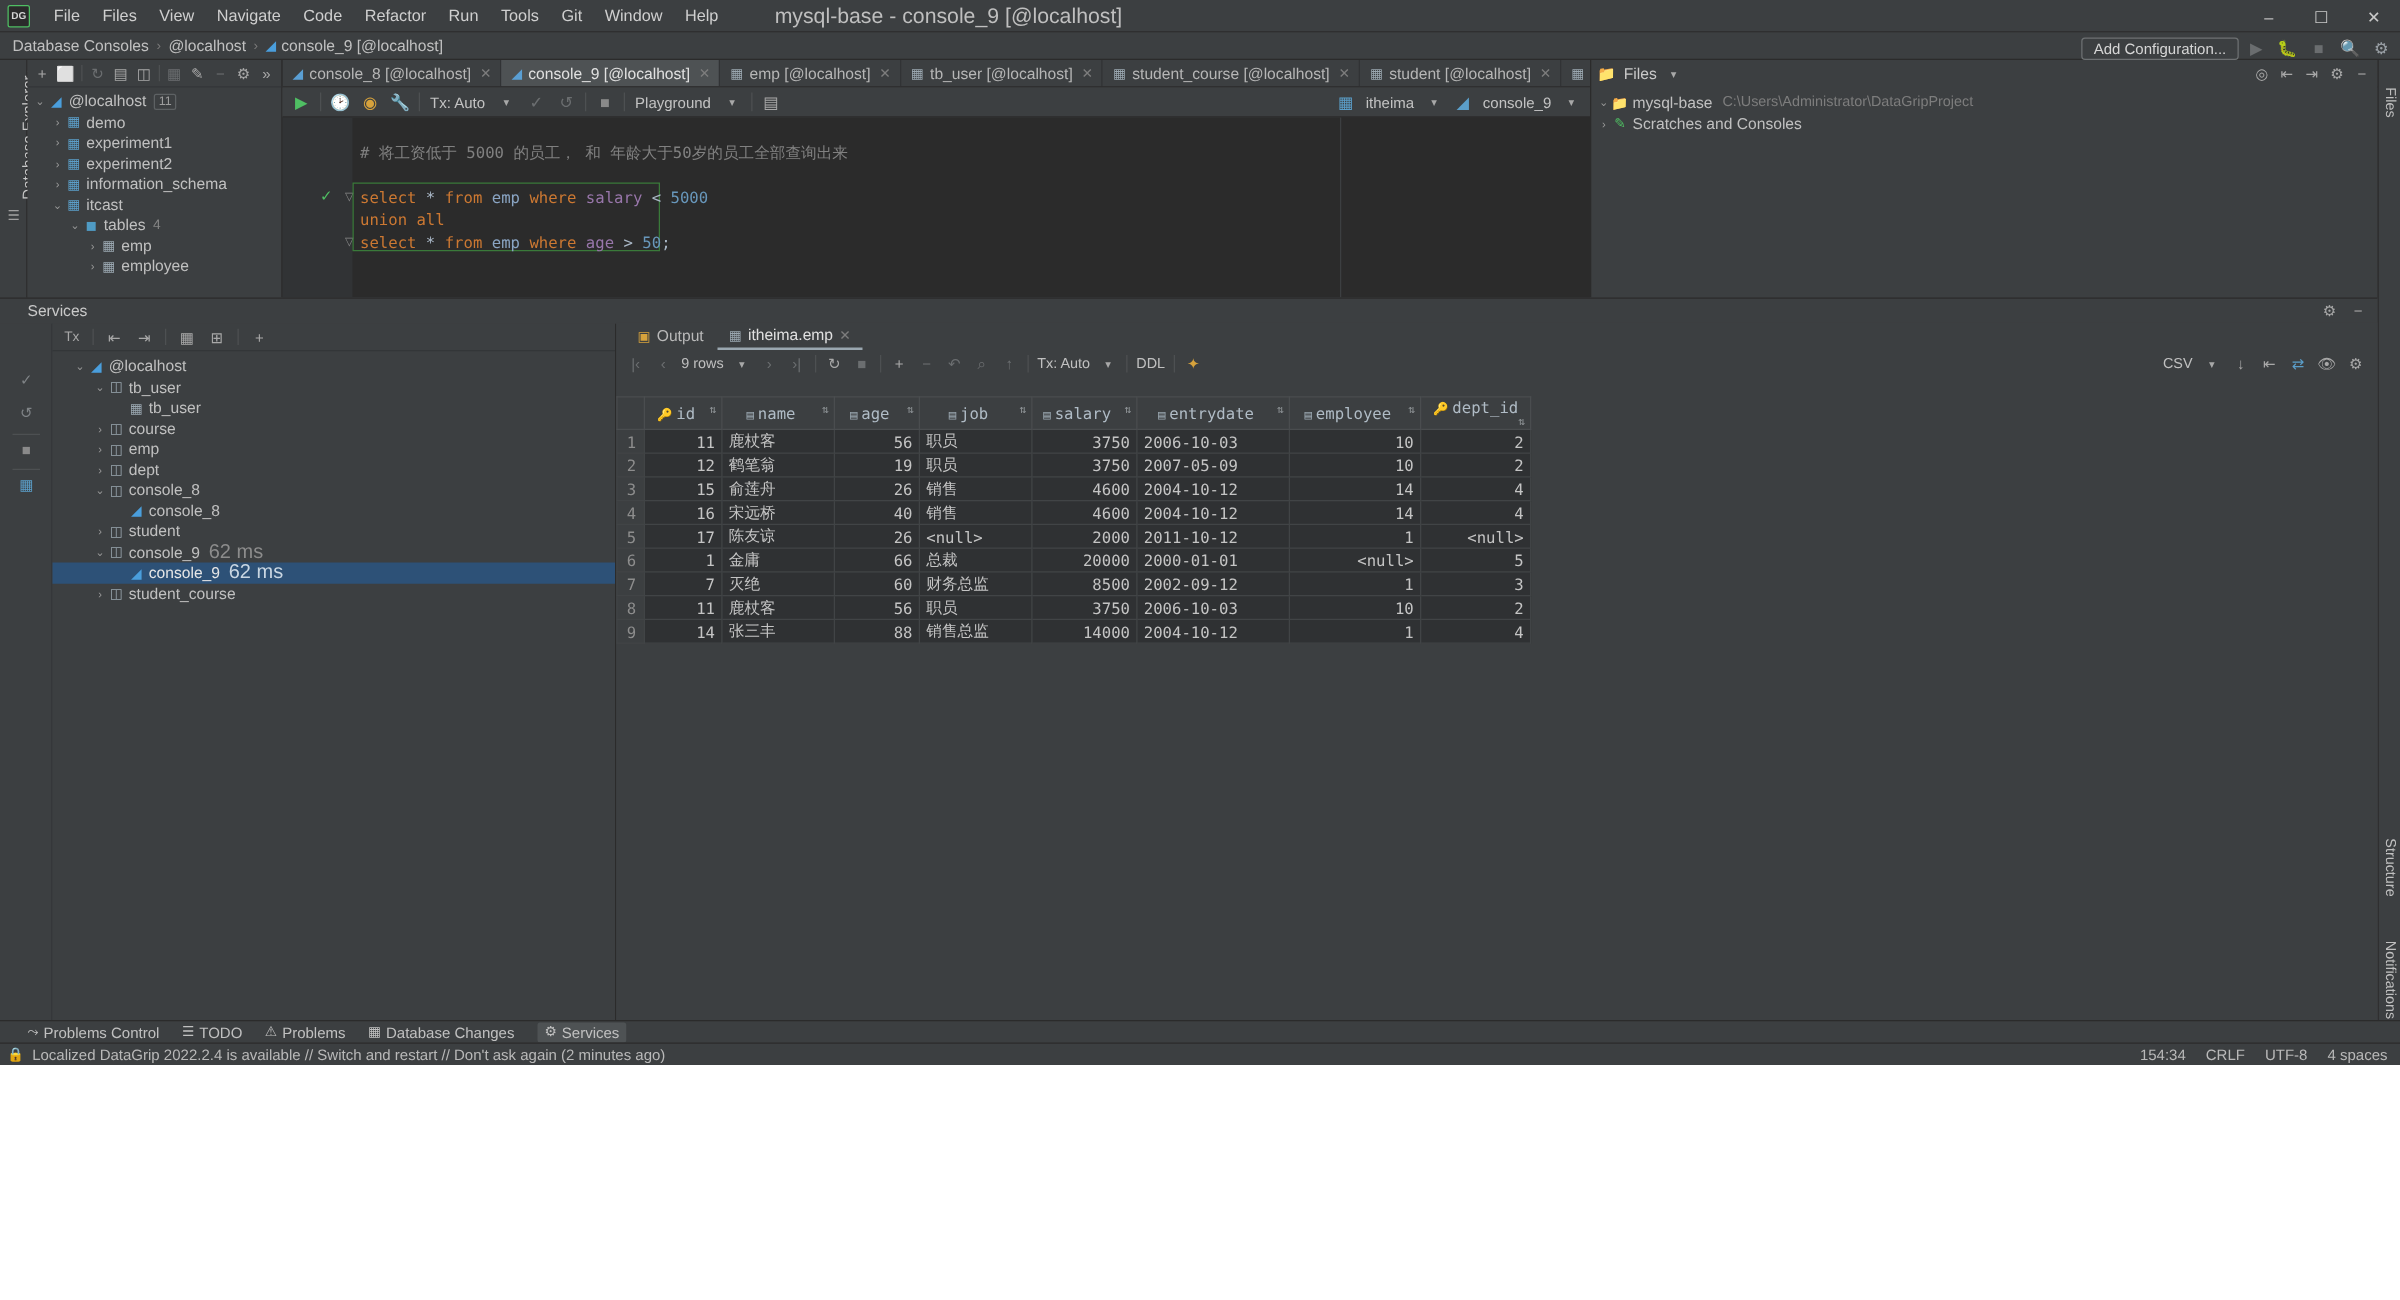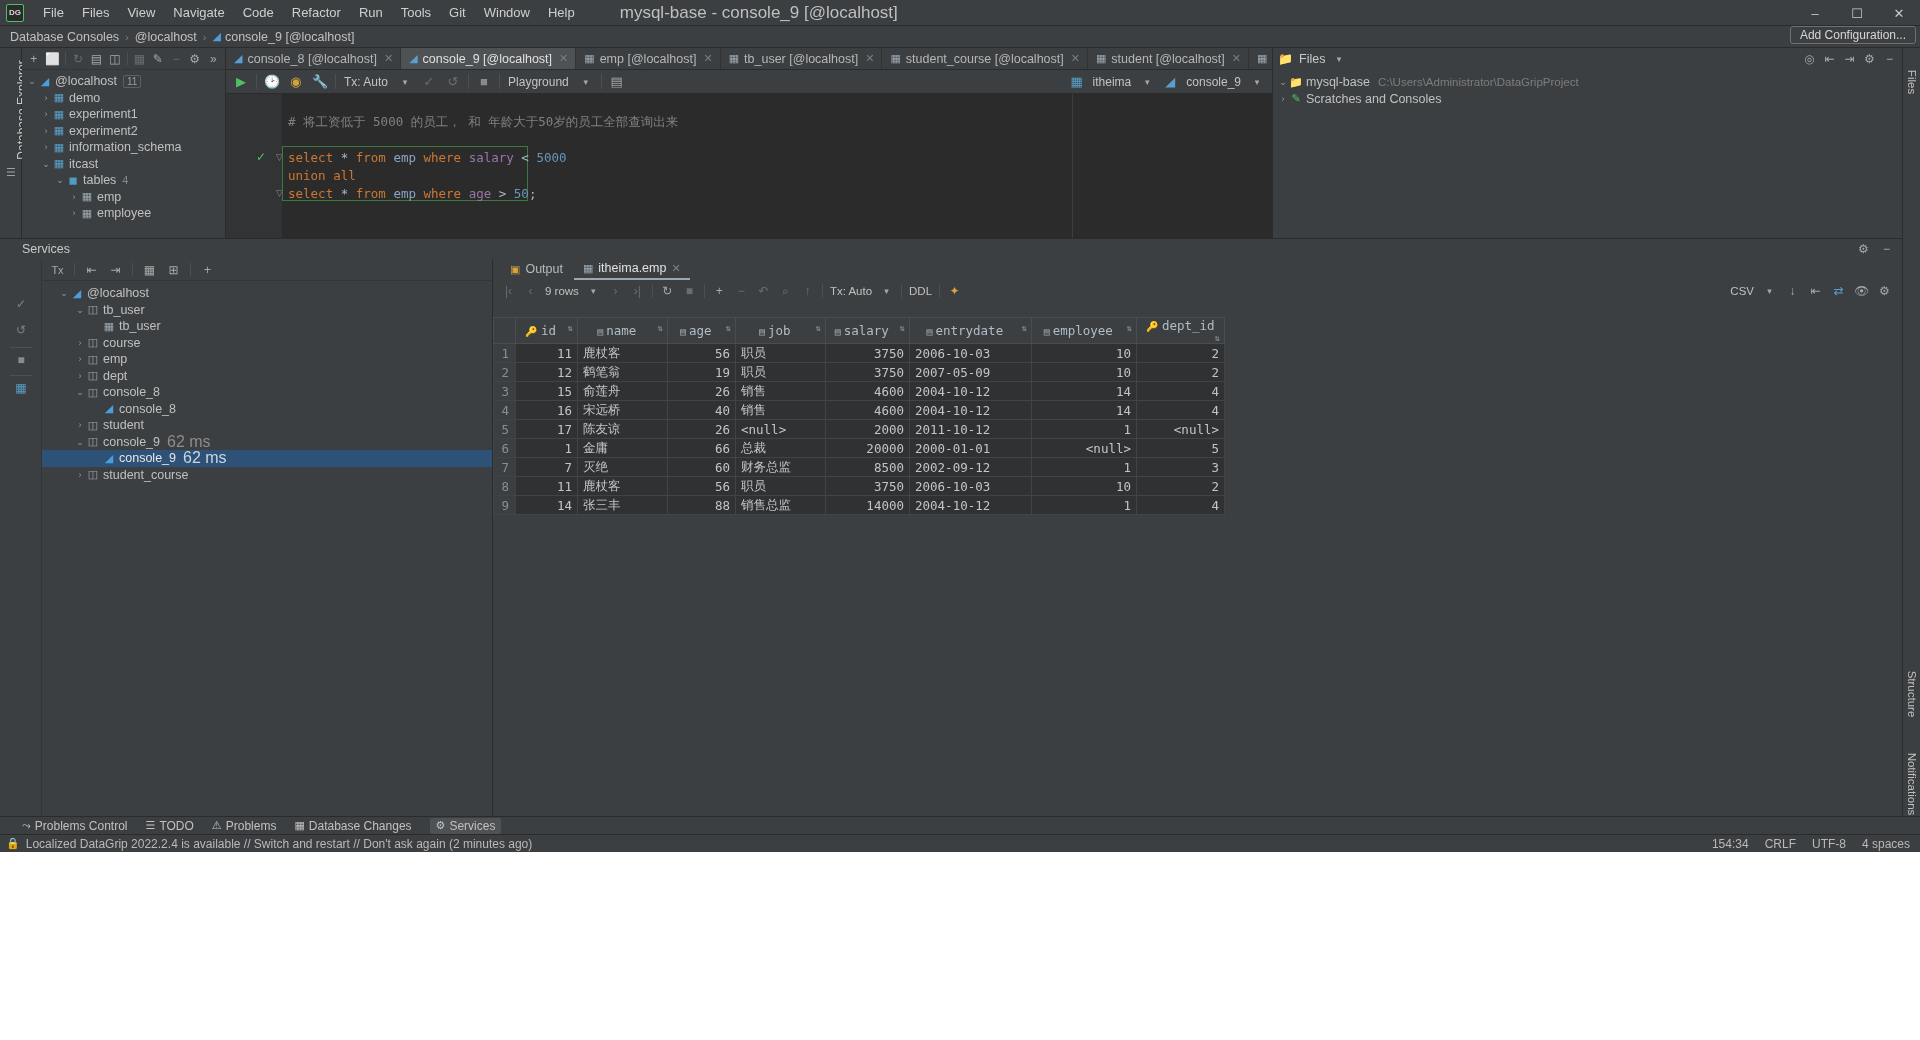--- a/index.html
+++ b/index.html
@@ -31,21 +31,21 @@
 
   
   .navbar {
     position:absolute; left:0; top:26px; width:1920px; height:22px;
     background:#3c3f41; display:flex; align-items:center; padding-left:10px;
     border-bottom:1px solid #2b2b2b; font-size:12.5px;
   }
   .crumb { color:#c0c0c0; }
   .crumb-sep { color:#7a7a7a; margin:0 6px; font-size:11px; }
   .crumb-icon { color:#4a9edc; margin-right:4px; font-size:11px; }
-  .navbar-right { position:absolute; right:4px; top:0; height:22px; display:flex; align-items:center; gap:3px;flex-direction:column; }
+  .navbar-right { position:absolute; right:4px; top:0; height:22px; display:flex; align-items:flex-end; gap:3px; }
   .add-config {
     border:1px solid #6e7173; border-radius:3px; padding:1px 9px;
     font-size:12px; color:#d6d6d6; background:#3c3f41;
   }
   .nb-ico { width:22px; height:20px; display:flex; align-items:center; justify-content:center; color:#9aa0a6; font-size:13px; }
   .nb-ico.dim { color:#6a6d6f; }
 
   
   .tabstrip {
     position:absolute; left:0; top:48px; width:1920px; height:22px;

